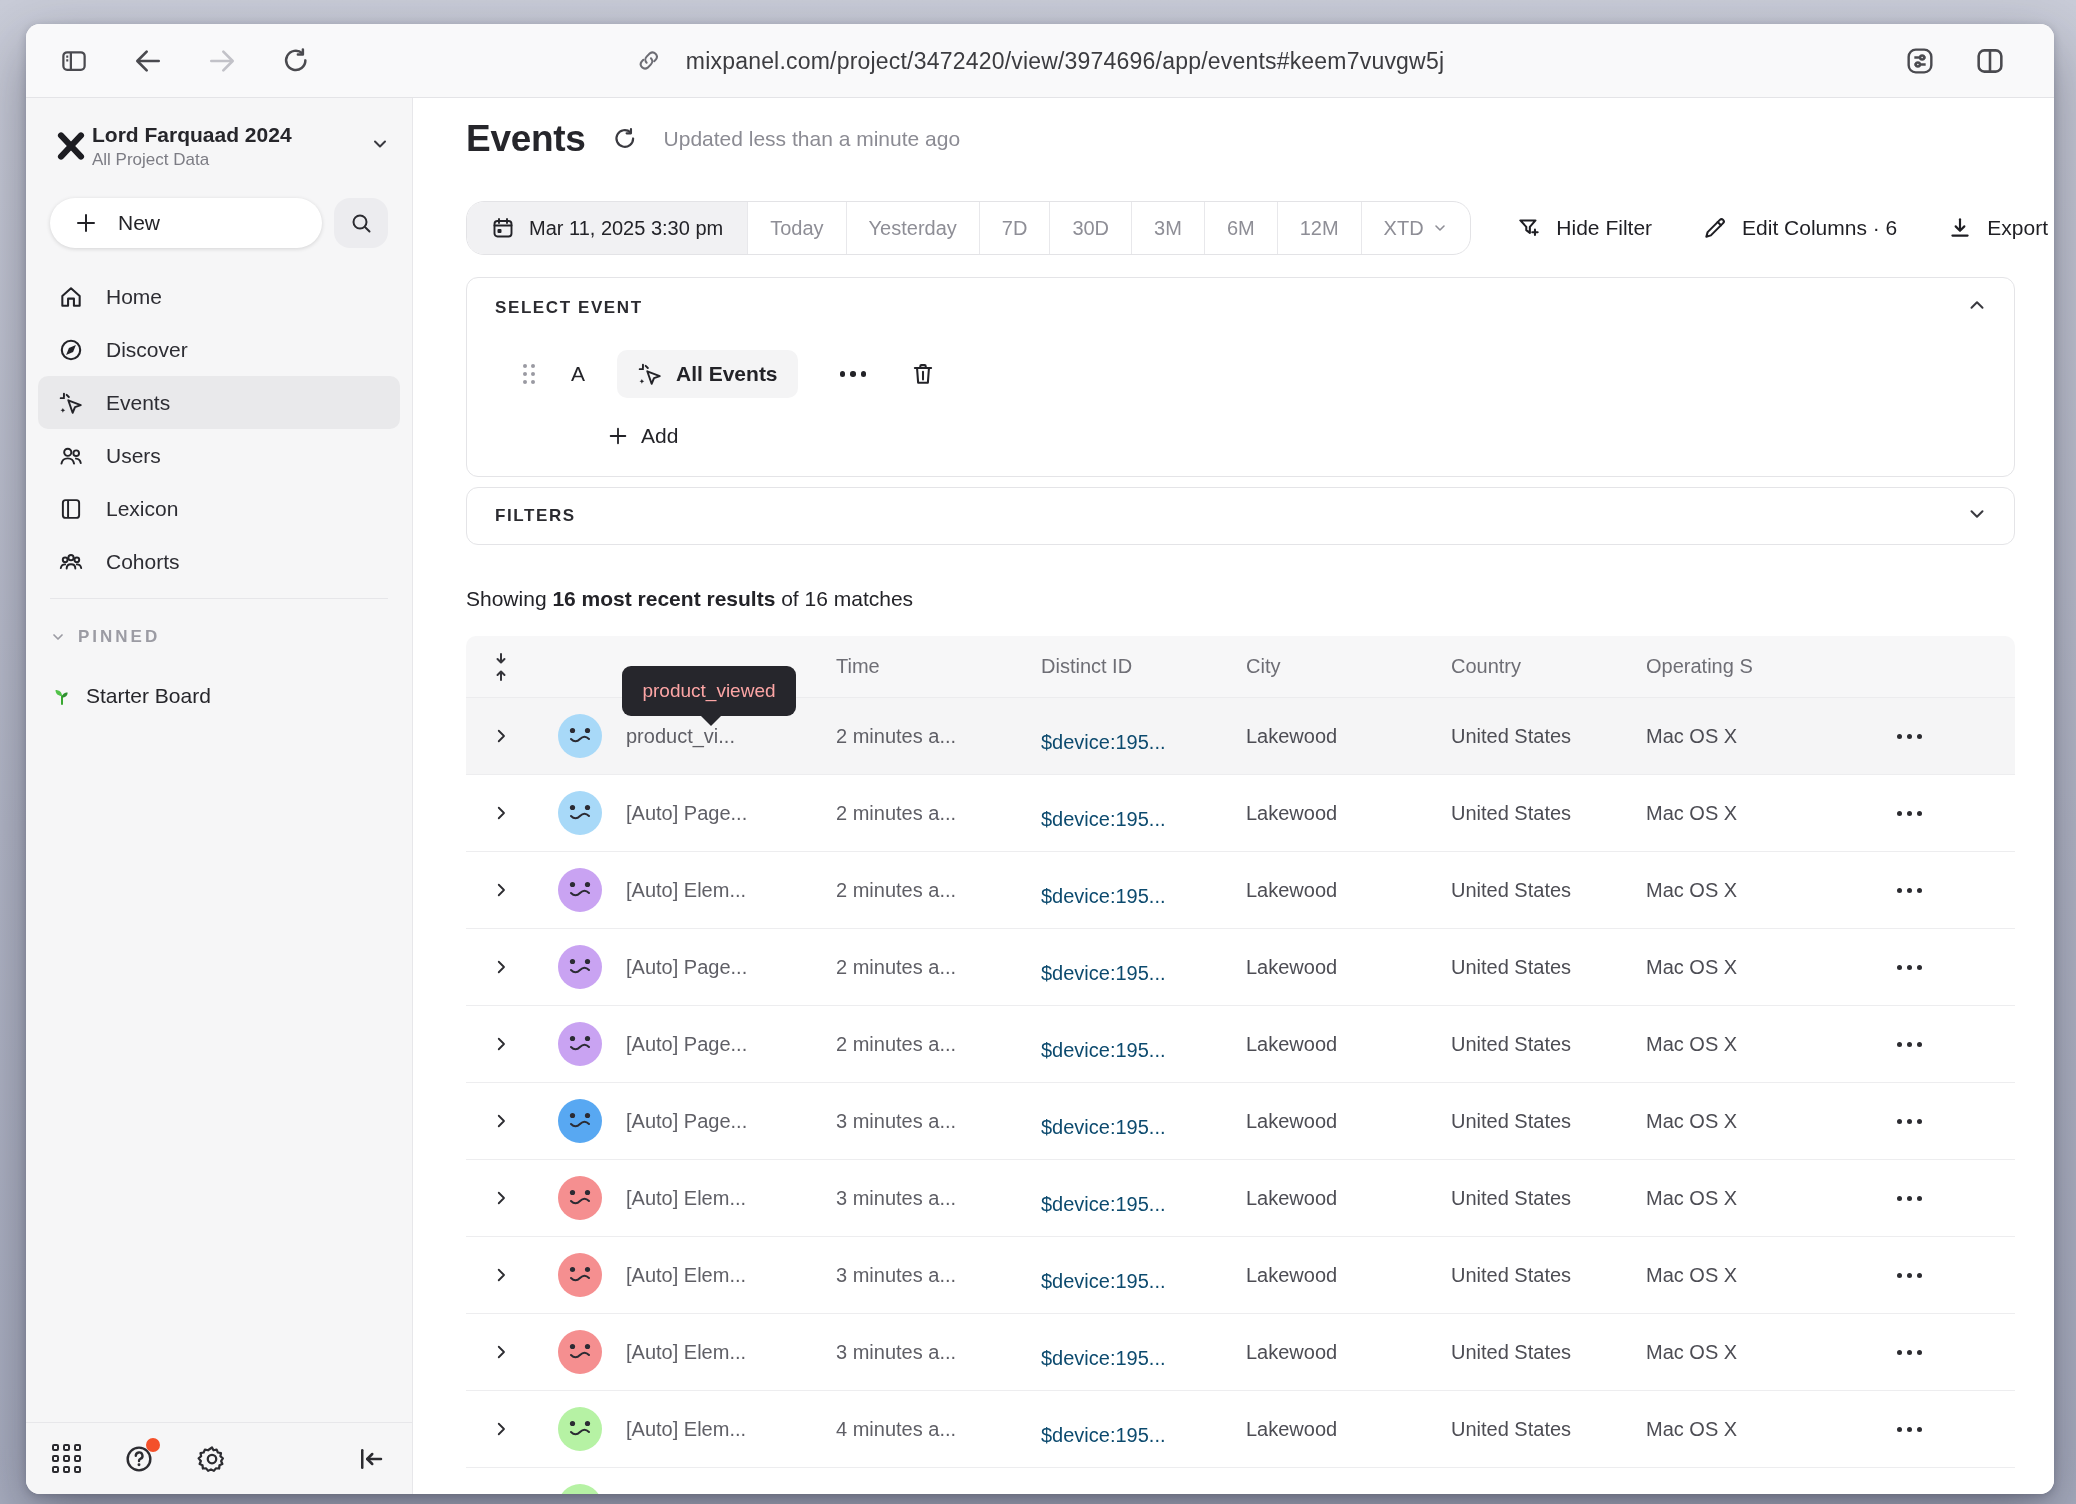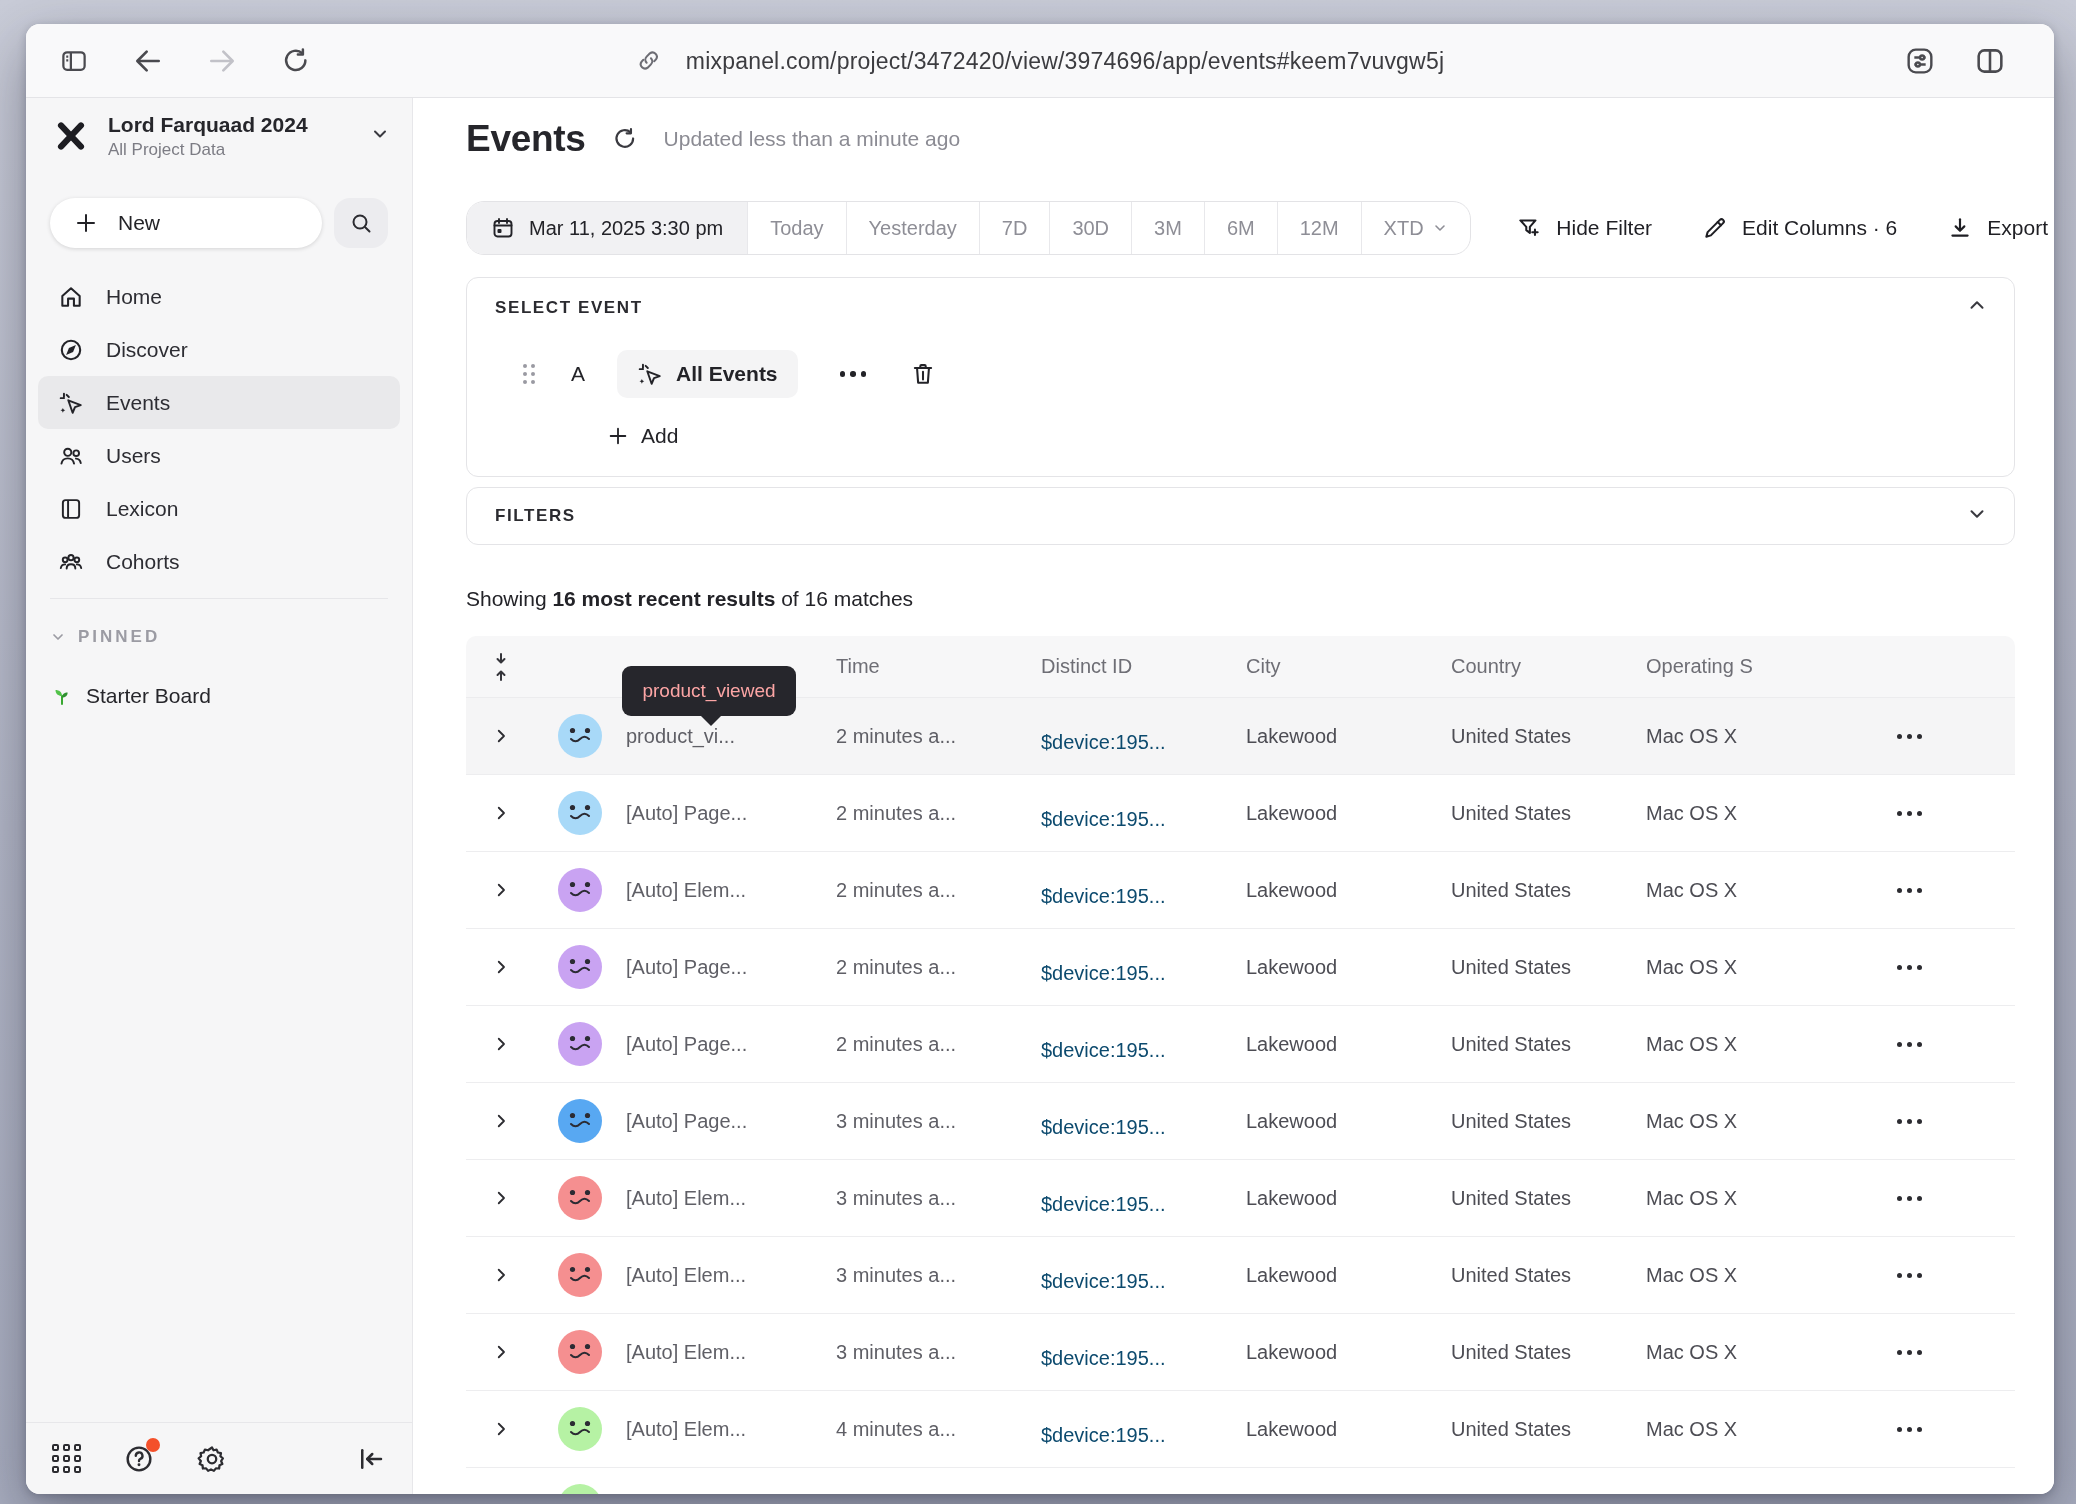--- a/index.html
+++ b/index.html
@@ -25,22 +25,22 @@
   .urlbox .url { font-size:23px; font-weight:500; letter-spacing:.2px; white-space:nowrap; }
   .urlbox svg { color:#6d6d74; }
 
   
   .app { flex:1; display:flex; min-height:0; }
   .sidebar { width:387px; background:#f6f6f7; border-right:1px solid #e7e7ea;
     position:relative; flex:0 0 auto; }
   .main { flex:1; background:#fff; position:relative; overflow:hidden; }
 
   
-  .project { position:absolute; left:24px; right:16px; top:6px; height:64px;
-    display:flex; align-items:center; gap:16px; cursor:pointer; }
+  .project { position:absolute; left:24px; right:16px; top:16px; height:64px;
+    display:flex; align-items:center; cursor:pointer; }
   .project .logo { width:42px; height:42px; display:flex; align-items:center; justify-content:center; }
   .project .pmeta { flex:1; min-width:0; }
   .project .pname { font-size:21px; font-weight:700; color:#26262b; }
   .project .psub  { font-size:17px; color:#7c7c84; margin-top:3px; }
   .project .chev  { color:#3a3a40; margin-right:6px; }
 
   .newrow { position:absolute; left:24px; right:24px; top:100px; height:50px; display:flex; gap:12px; }
   .btn-new { flex:1; background:#fff; border-radius:25px; display:flex; align-items:center;
     padding-left:24px; gap:20px; font-size:21px; font-weight:500; color:#242428;
     box-shadow:0 1px 4px rgba(0,0,0,.14); cursor:pointer; }

